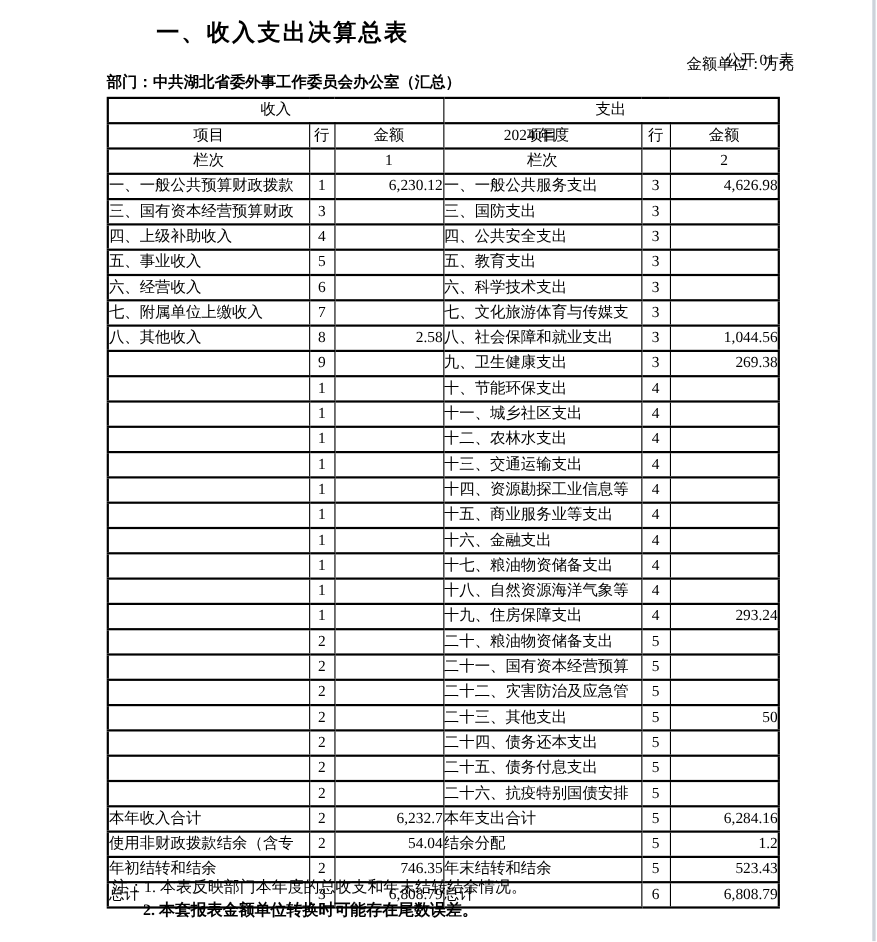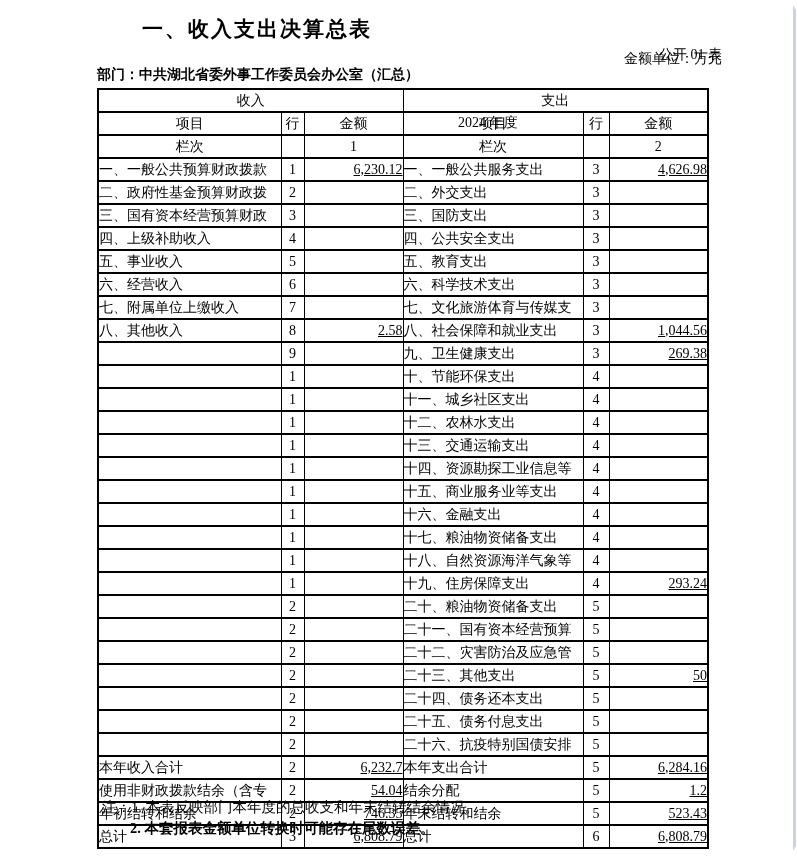--- a/index.html
+++ b/index.html
@@ -1,18 +1,18 @@
 <!DOCTYPE html>
 <html><head>
 <meta charset="utf-8">
 <style>
   html,body{margin:0;padding:0;background:#fff;}
   .page{
     position:relative;width:797px;height:856px;background:#ffffff;
-    font-family:"Liberation Serif","DejaVu Serif",serif;color:#000;overflow:hidden;border-radius:16px;
+    font-family:"Liberation Serif","DejaVu Serif",serif;color:#000;overflow:hidden;
   }
   .edge-line{position:absolute;top:0;right:1px;width:3px;height:856px;background:#cdd3da;}
   .doc-title{
     position:absolute;left:142px;top:15px;margin:0;
     font-family:"Liberation Sans","DejaVu Sans",sans-serif;
     font-size:21px;font-weight:bold;letter-spacing:2px;white-space:nowrap;
   }
   .table-no{position:absolute;top:46px;right:75px;font-size:14px;white-space:nowrap;}
   .meta-dept{position:absolute;top:66px;left:97px;font-size:14px;white-space:nowrap;font-weight:bold;}
   .meta-year{position:absolute;top:66px;left:458px;font-size:14px;white-space:nowrap;margin-top:48px;}
@@ -23,21 +23,21 @@
     border:2px solid #000;
   }
   table.budget th,table.budget td{
     border:1px solid #000;border-top-width:2px;border-bottom-width:2px;
     padding:0;white-space:nowrap;overflow:hidden;vertical-align:middle;
     font-weight:normal;height:21px;line-height:16px;
   }
   table.budget th{text-align:center;}
   td.item{text-align:left;padding-left:3px;}
   td.line{text-align:center;}
-  td.amount{text-align:right;padding-right:8px;text-decoration:underline;}
+  td.amount{text-align:right;padding-right:8px;}
   td.lanci{text-align:center;}
   td.total-label{font-weight:bold;padding-left:0;}
   .notes{position:absolute;left:102px;top:797px;font-size:14.5px;line-height:21px;}
   .notes .note2{padding-left:28px;font-weight:bold;}
 </style>
 </head>
 <body>
 
 <div class="page">
   <div class="edge-line"></div>
@@ -83,28 +83,20 @@
     <tbody>
         <tr>
           <td class="item">一、一般公共预算财政拨款</td>
           <td class="line">1</td>
           <td class="amount">6,230.12</td>
           <td class="item">一、一般公共服务支出</td>
           <td class="line">3</td>
           <td class="amount">4,626.98</td>
         </tr>
         <tr>
-          <td class="item">二、政府性基金预算财政拨</td>
-          <td class="line">2</td>
-          <td class="amount"></td>
-          <td class="item">二、外交支出</td>
-          <td class="line">3</td>
-          <td class="amount"></td>
-        </tr>
-        <tr>
           <td class="item">三、国有资本经营预算财政</td>
           <td class="line">3</td>
           <td class="amount"></td>
           <td class="item">三、国防支出</td>
           <td class="line">3</td>
           <td class="amount"></td>
         </tr>
         <tr>
           <td class="item">四、上级补助收入</td>
           <td class="line">4</td>

